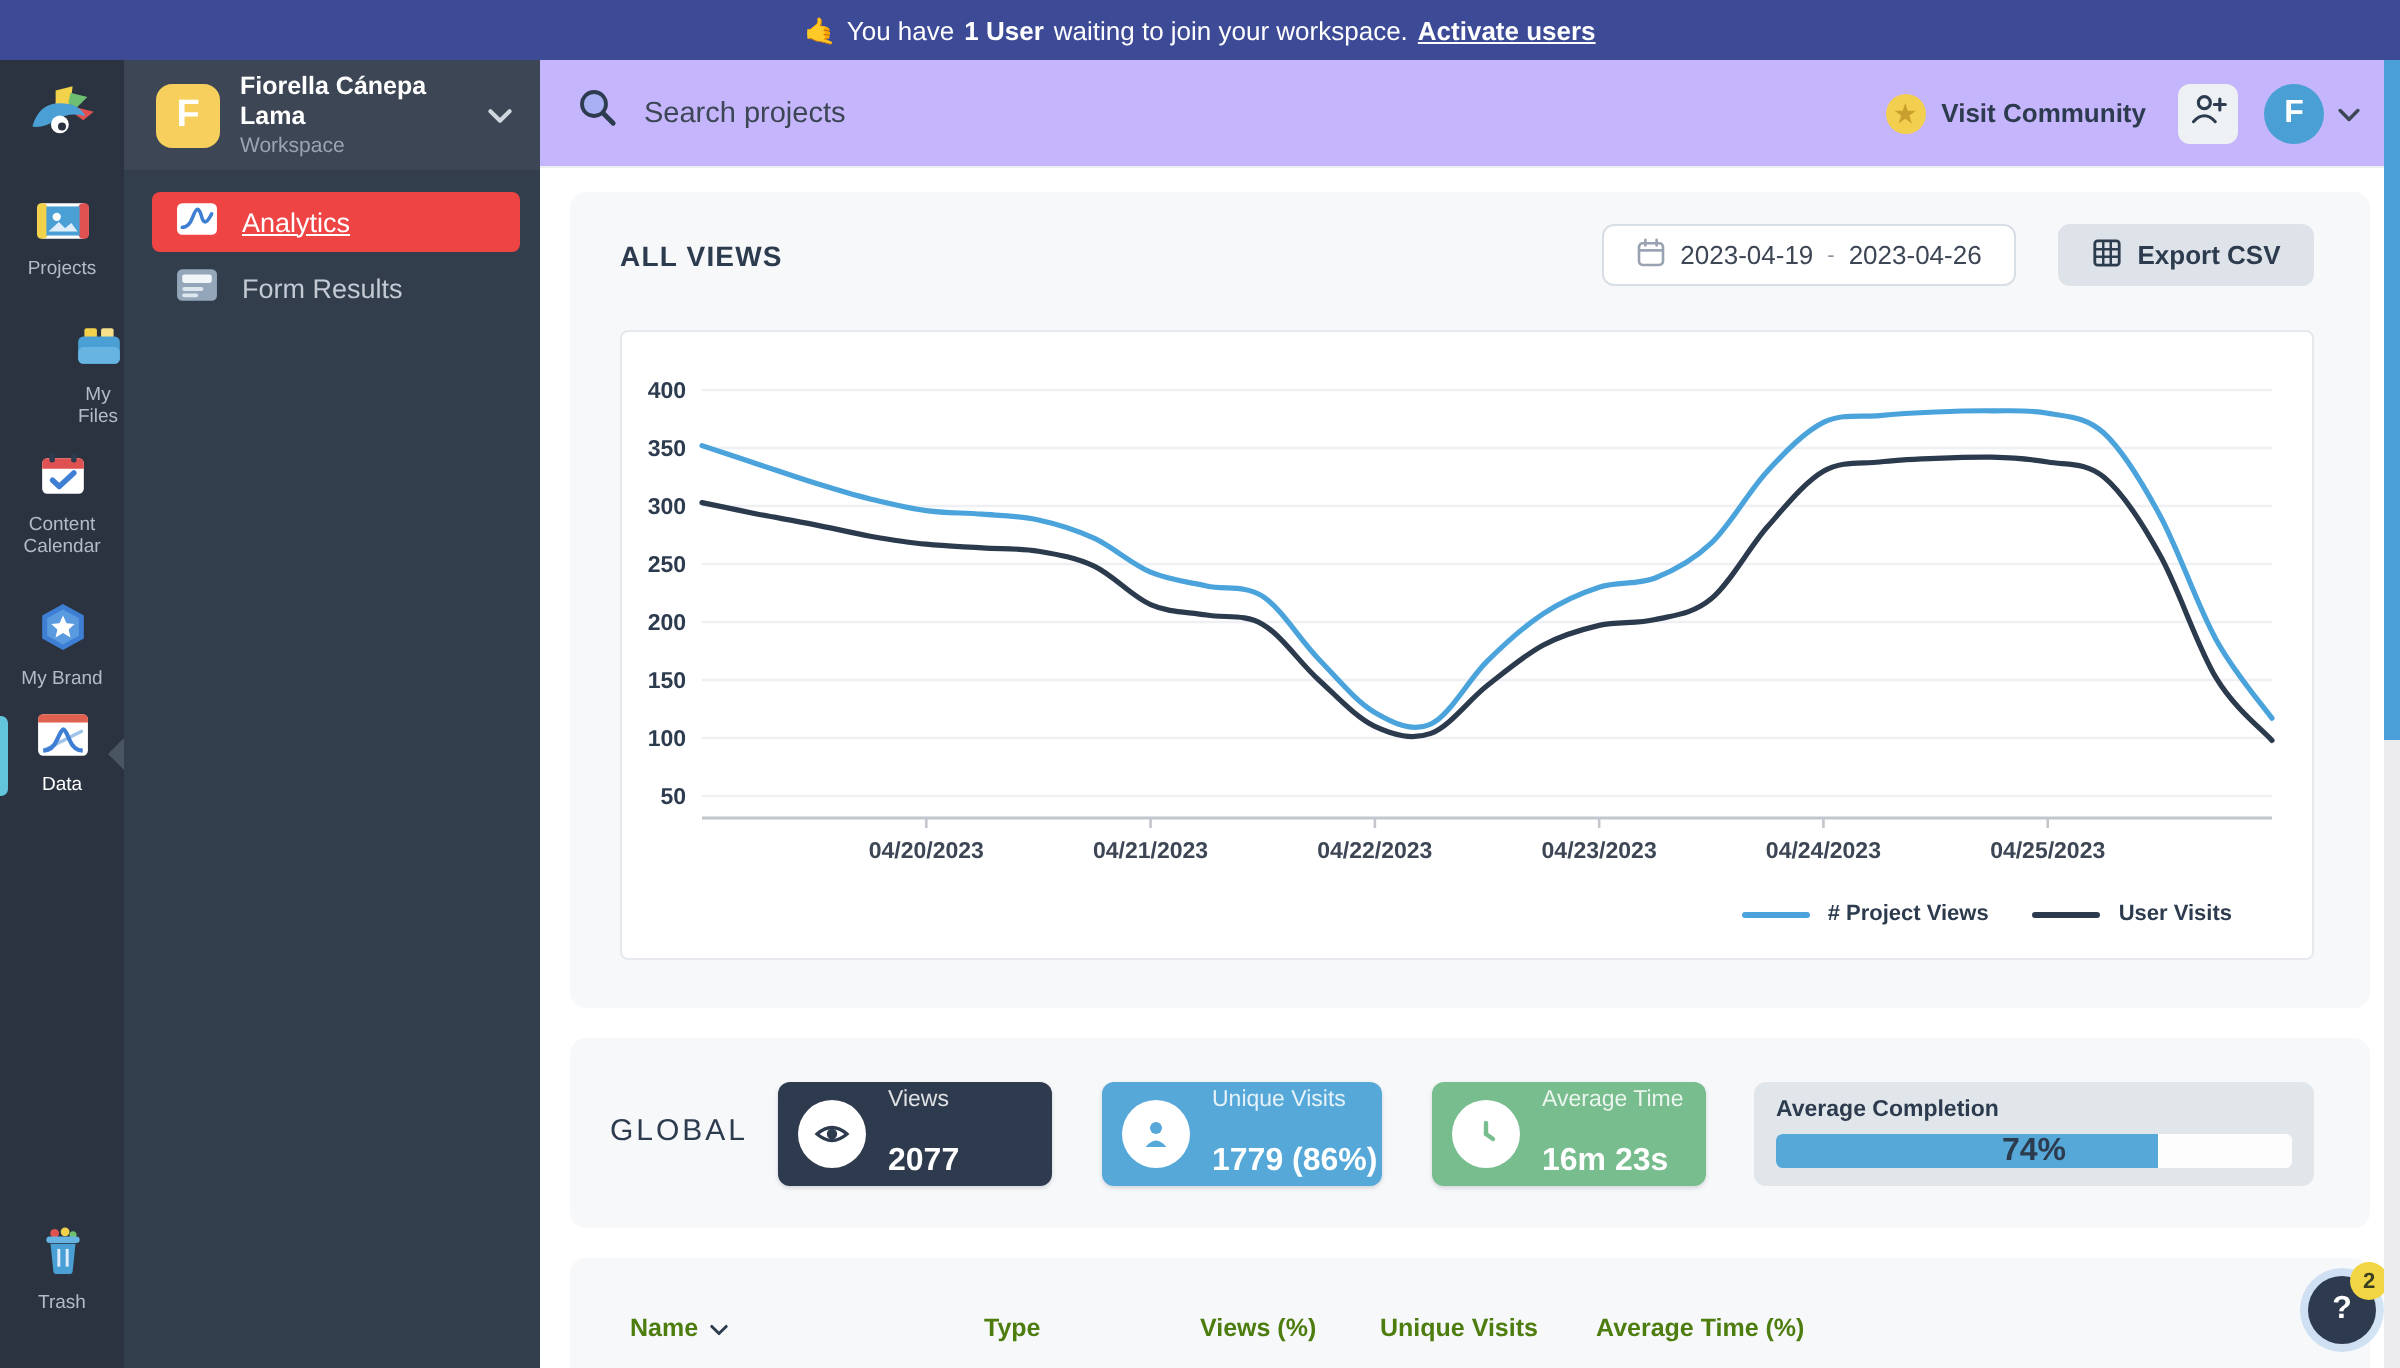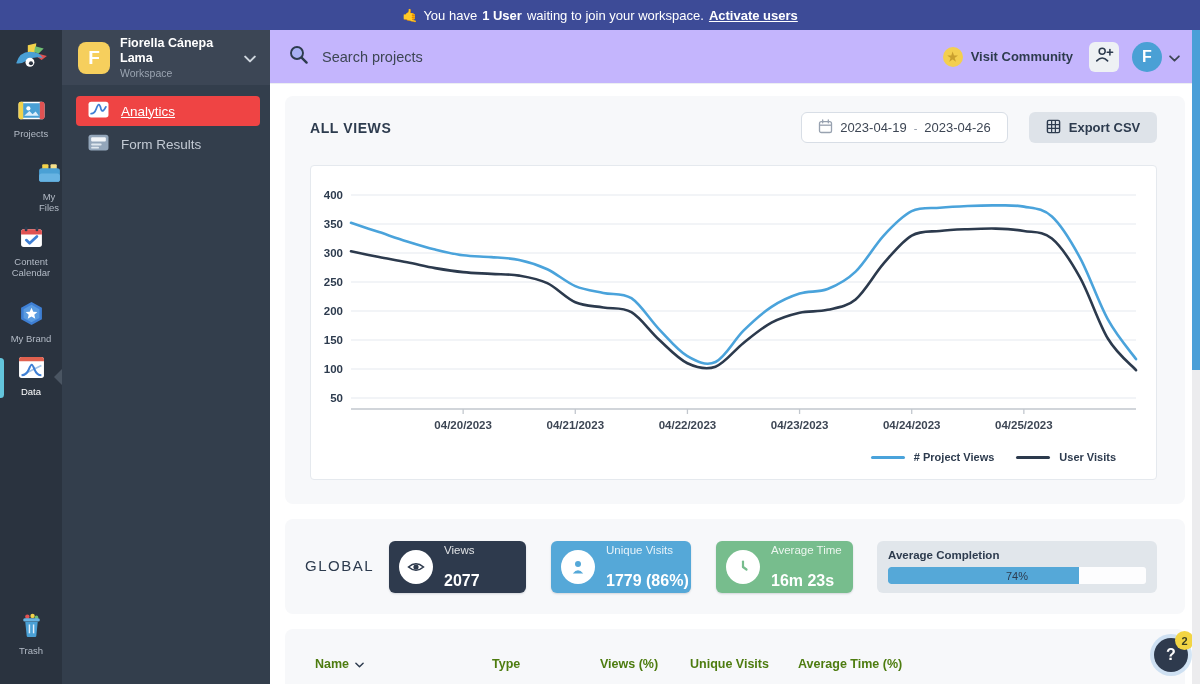--- a/index.html
+++ b/index.html
@@ -74,21 +74,21 @@
                box-shadow:0 1px 2px rgba(40,50,70,0.18); }
   .stat-icon { width:34px; height:34px; margin-left:10px; border-radius:50%; background:#fff; display:flex; align-items:center; justify-content:center; }
   .stat-meta { margin-left:11px; }
   .stat-name { font-size:11.5px; color:rgba(255,255,255,0.85); }
   .stat-value { font-size:16px; font-weight:bold; color:#fff; margin-top:16px; }
   .completion-card { position:absolute; left:592px; top:22px; width:280px; height:52px; background:#e1e6eb; border-radius:6px; padding:8px 11px; }
   .completion-label { font-size:11.5px; font-weight:bold; color:#2d3b4e; }
   .completion-track { margin-top:6px; width:258px; height:17px; background:#fdfdfe; border-radius:3px; position:relative; overflow:hidden; }
   .completion-fill { position:absolute; left:0; top:0; bottom:0; border-radius:3px 0 0 3px; }
   .completion-pct { position:absolute; left:0; right:0; top:0; bottom:0; display:flex; align-items:center; justify-content:center;
-                    font-size:11px; font-weight:normal; color:#2d3b4e; }
+                    font-size:16px; font-weight:bold; color:#2d3b4e; }
 
   
   .table-header { position:absolute; left:30px; top:28px; display:flex; align-items:center; font-size:12.5px; font-weight:bold; color:#4d7c0f; }
   .th { cursor:pointer; }
   .th-name { width:177px; display:flex; align-items:center; gap:6px; }
   .th-type { width:108px; }
   .th-views { width:90px; }
   .th-unique { width:108px; }
 
   

